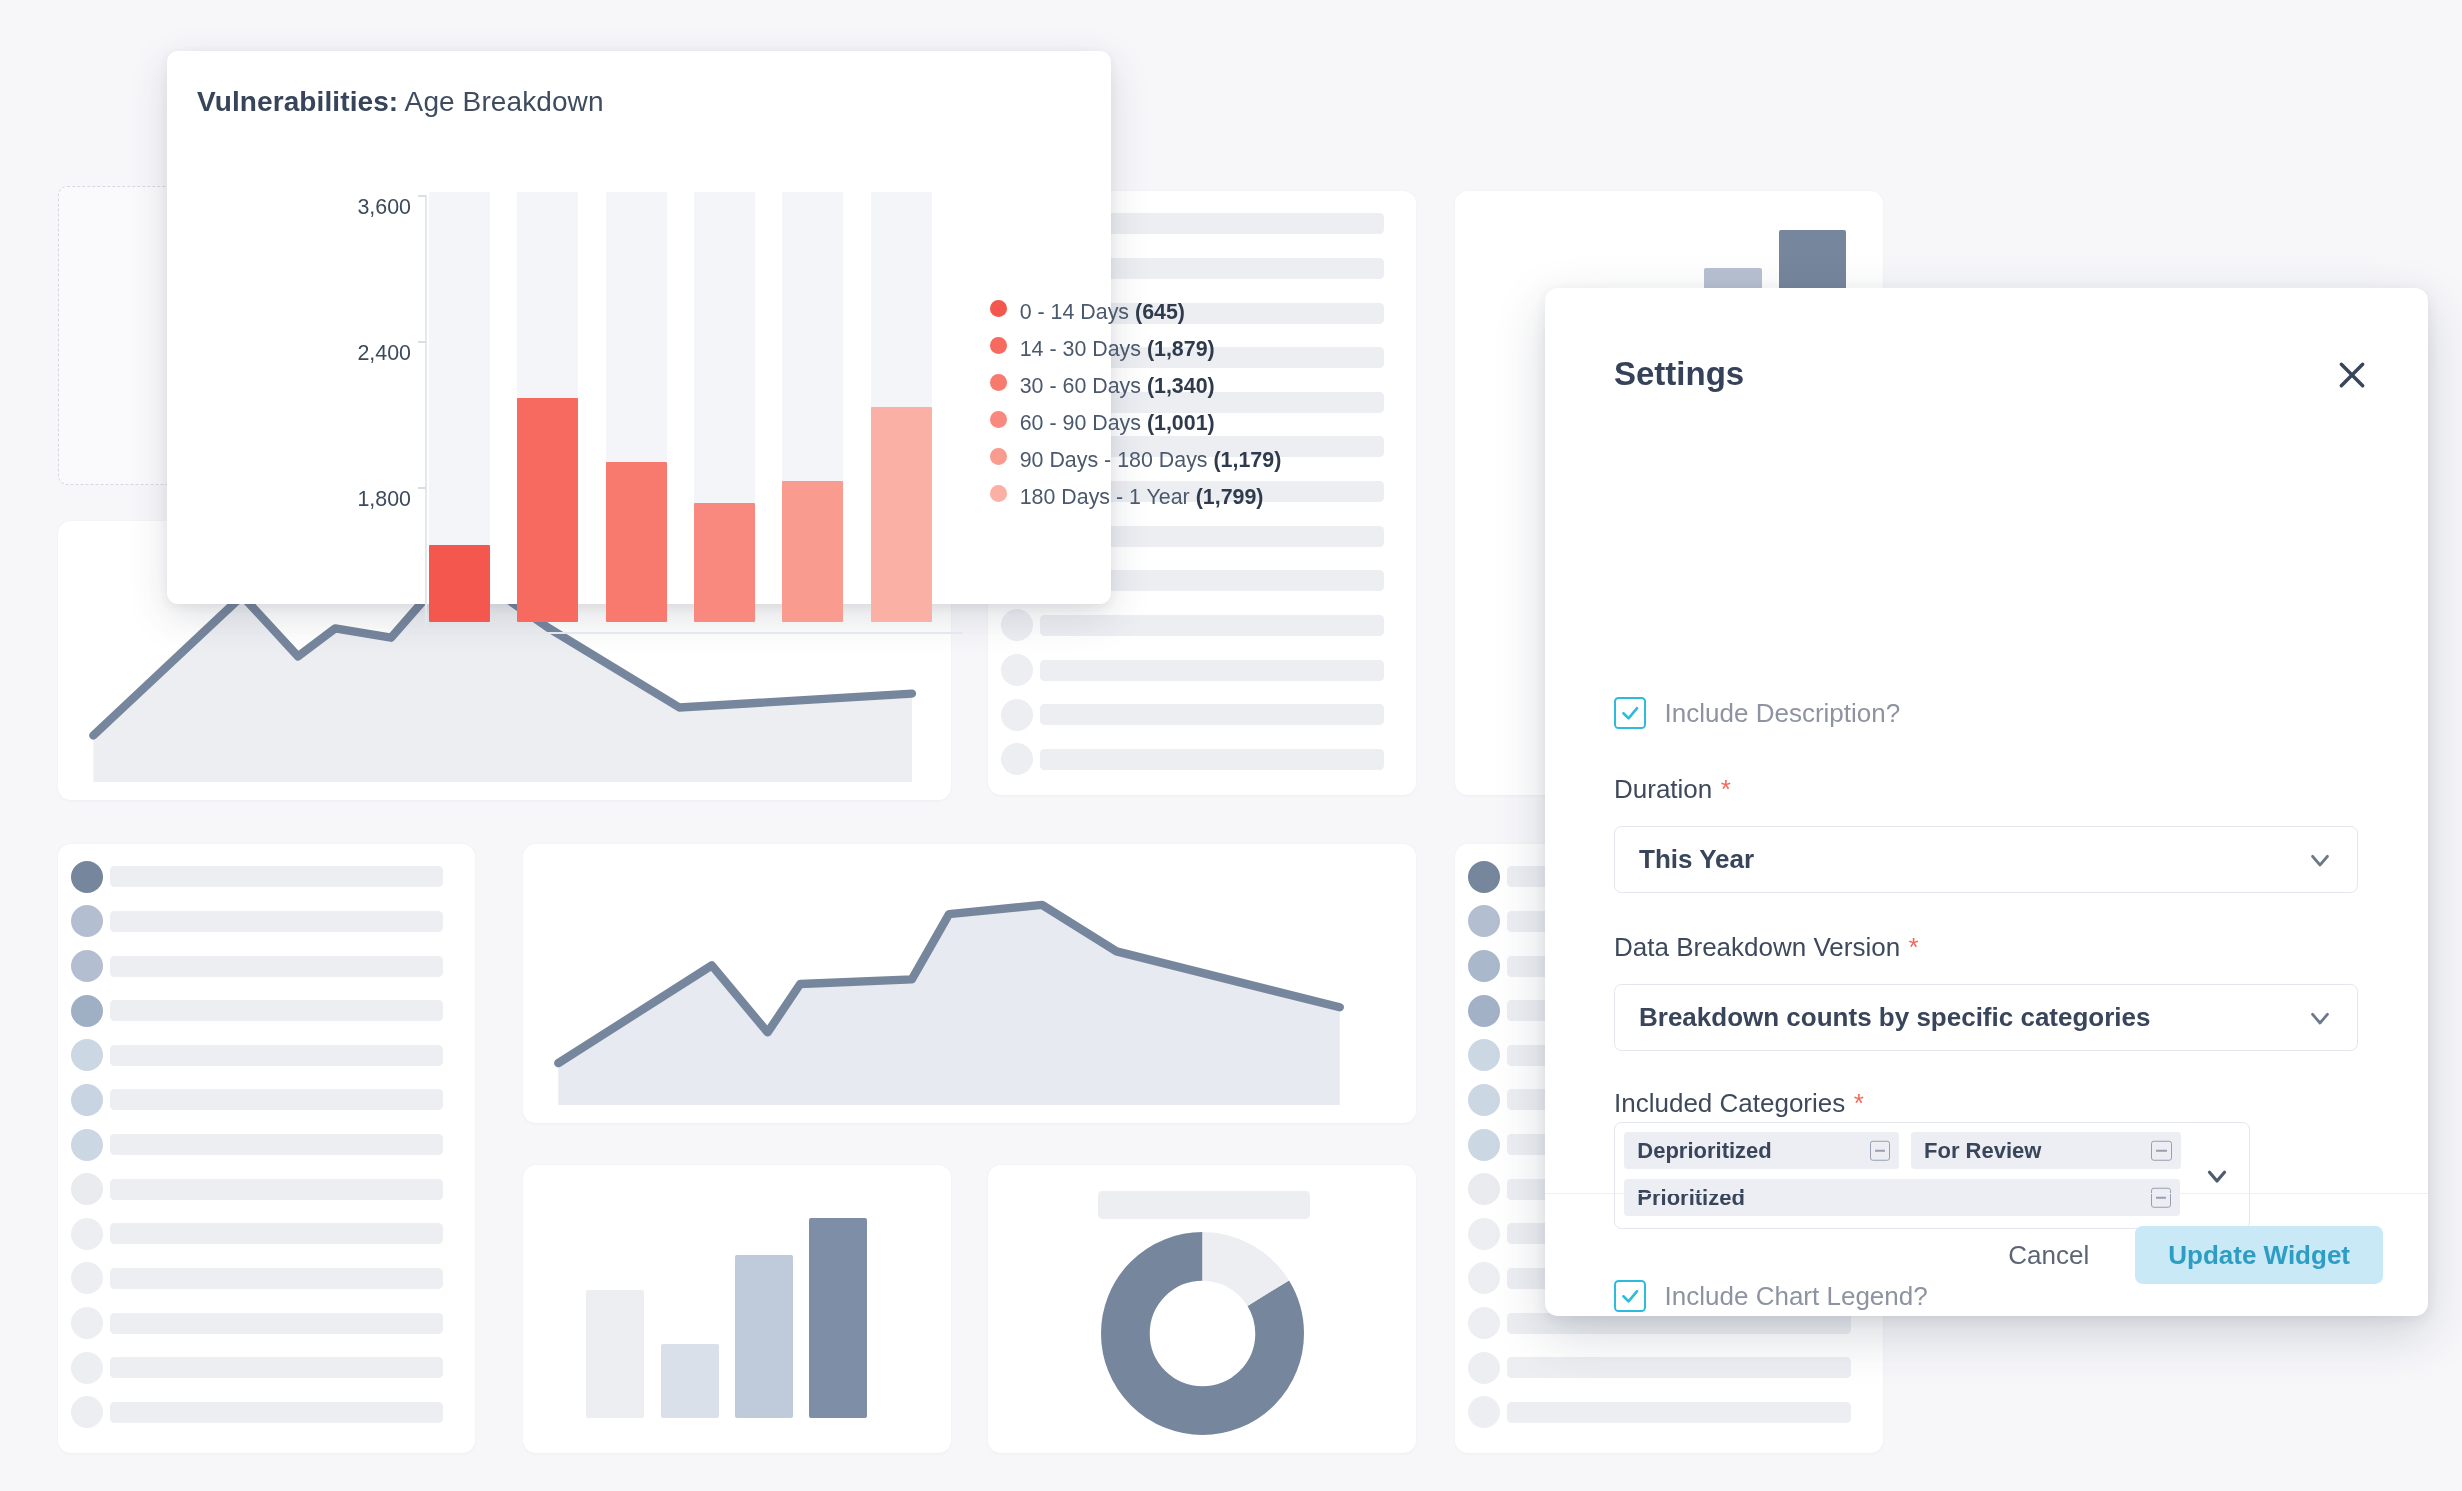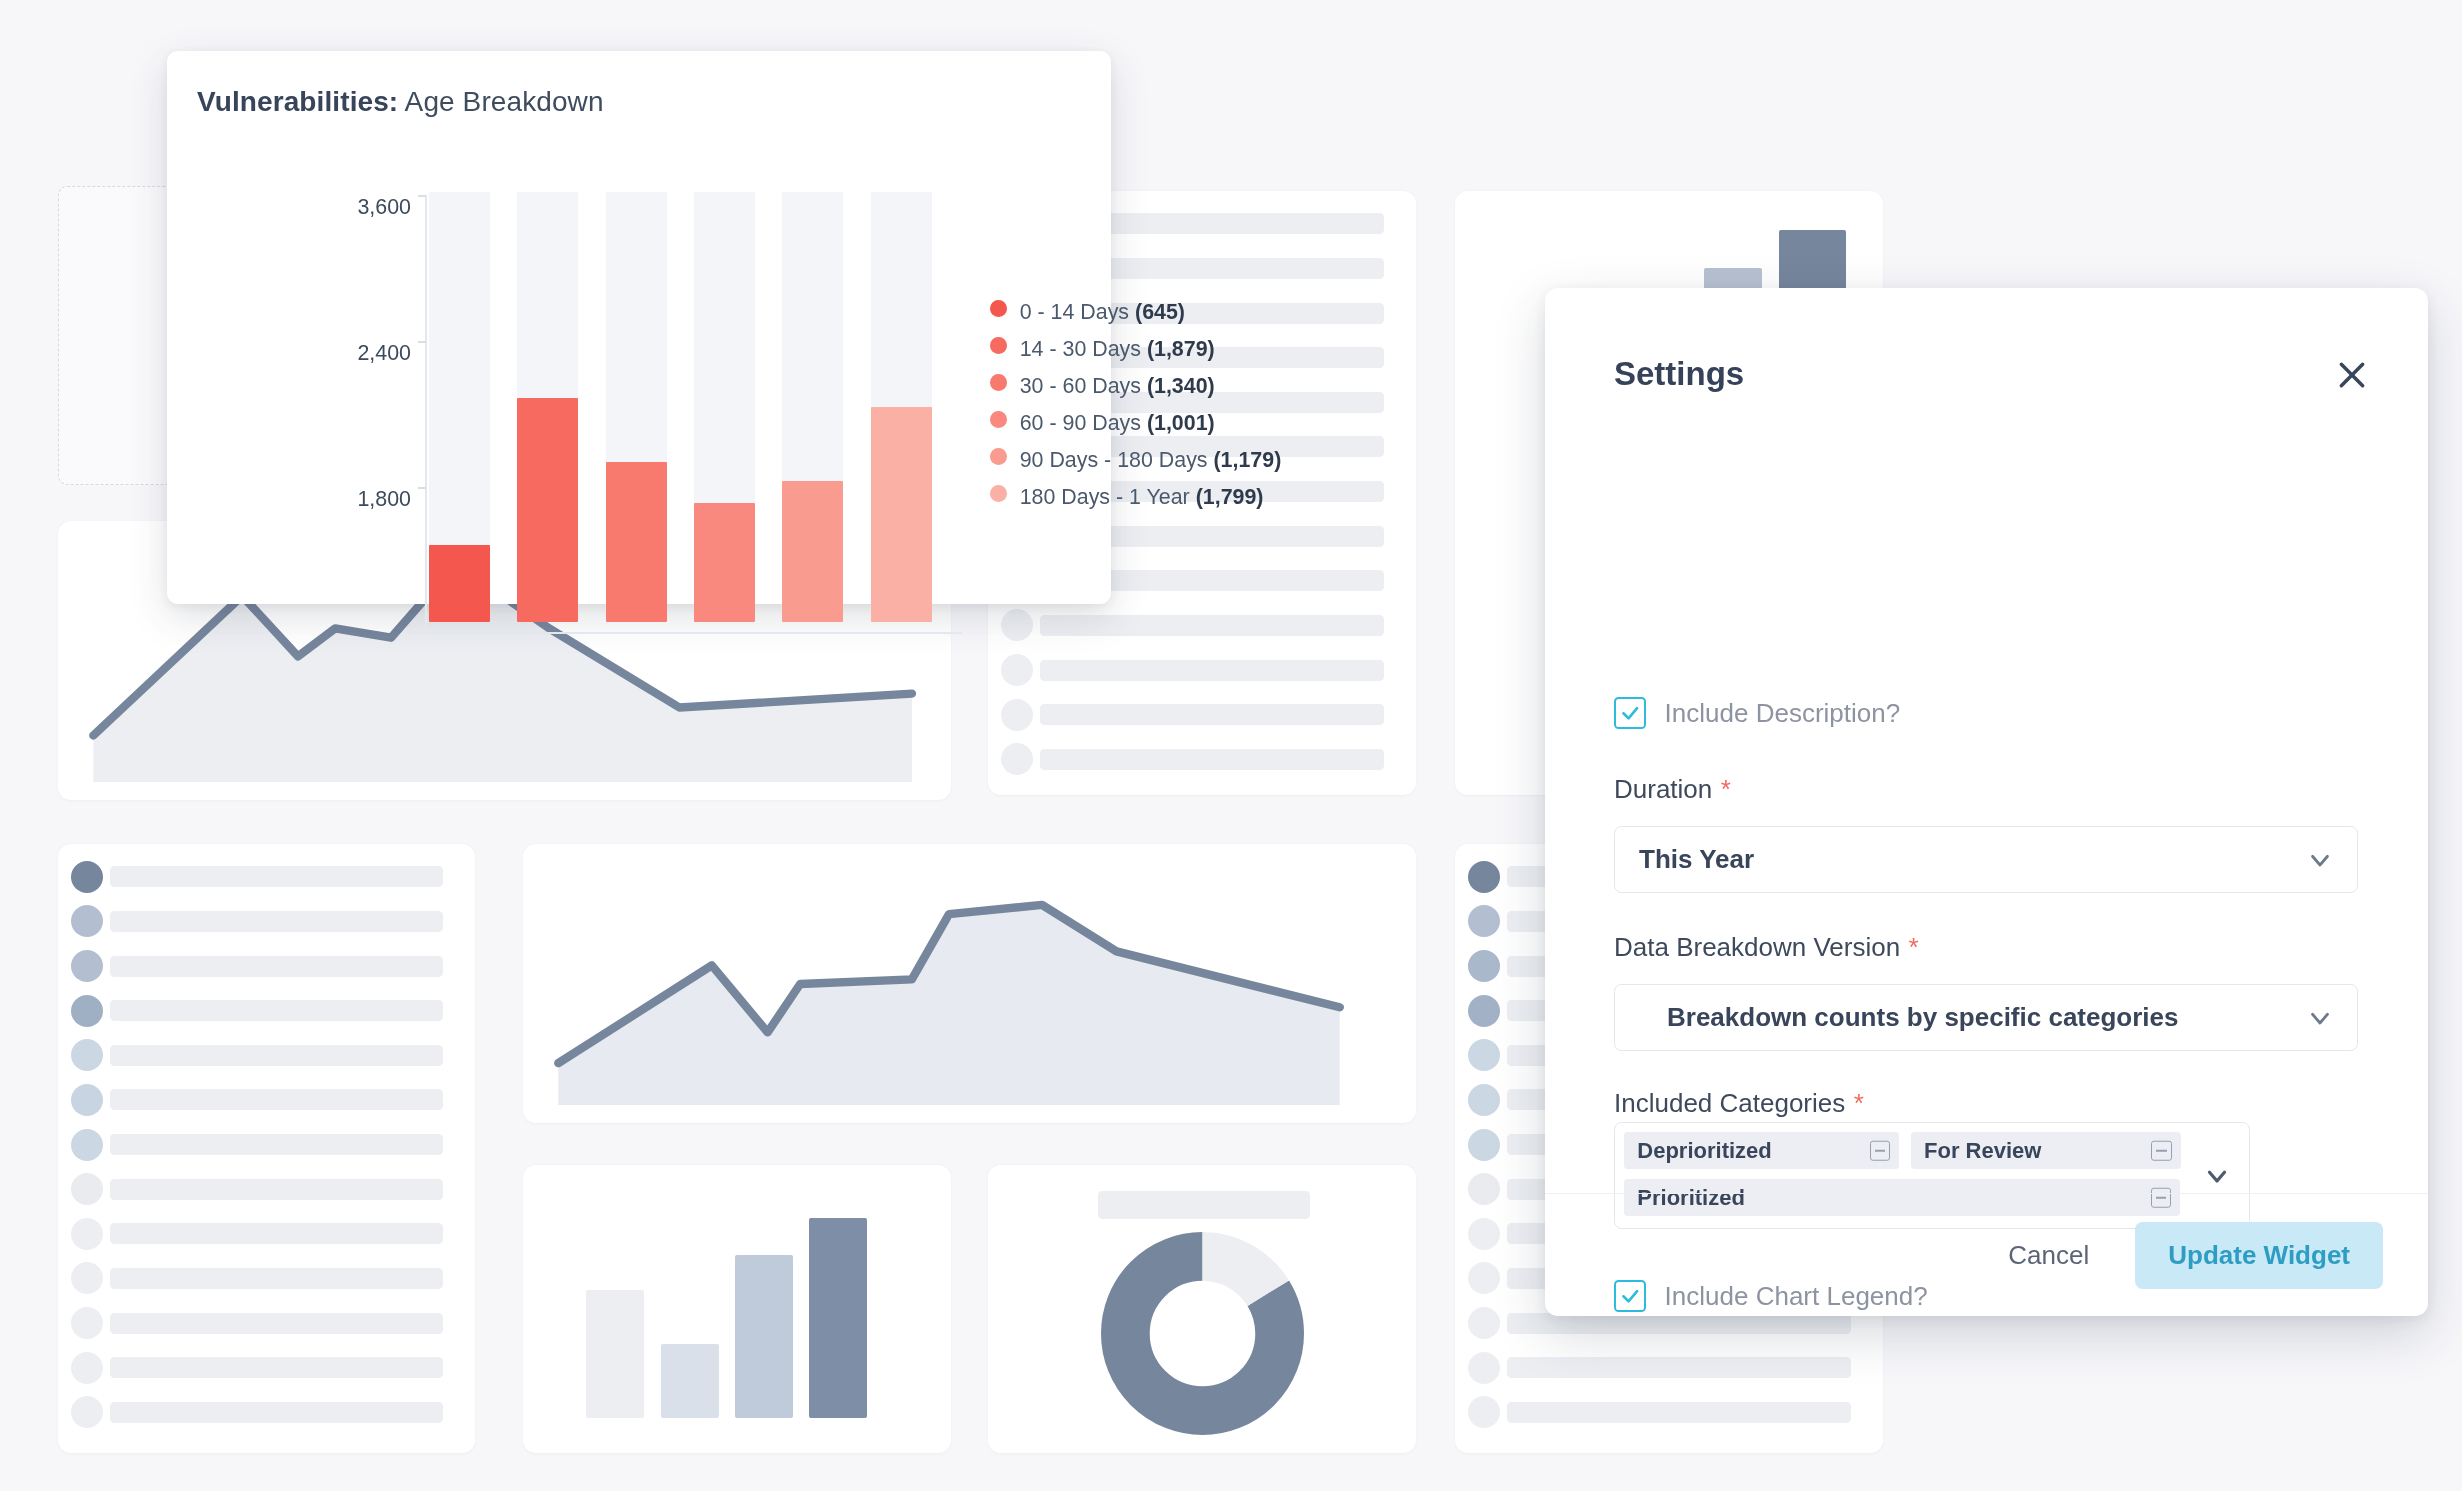--- a/index.html
+++ b/index.html
@@ -111,21 +111,21 @@
   .tag-remove i { display: block; width: 10.2px; height: 1.9px; background: #97a0b0; }
 
   #modalFooter {
     position: absolute; left: 0; right: 0; bottom: 0; height: 123px;
     border-top: 1.9px solid #eef0f4;
     display: flex; align-items: center; justify-content: flex-end; padding-right: 45px; gap: 33px;
   }
   #cancelBtn { font-size: 26px; color: #5c6576; cursor: pointer; padding: 9.3px 13px; }
   #updateBtn {
     background: #c8e9f5; color: #2d9dc4; font-size: 26px; font-weight: 700;
-    border: none; border-radius: 7.4px; padding: 0 33px; height: 67px; cursor: pointer;
+    border: none; border-radius: 7.4px; padding: 0 33px; height: 58px; cursor: pointer;
     font-family: "Liberation Sans", sans-serif;
   }
 </style>
 </head>
 <body>
 
 <div id="stage">
 
   <div class="dashed-box" style="left:58px; top:186px; width:342px; height:299px;"></div>
 
@@ -343,21 +343,21 @@
       <span class="chev">
         <svg viewBox="0 0 24 24" fill="none" stroke="#6e7a8c" stroke-width="2.2" stroke-linecap="round" stroke-linejoin="round">
             <polyline points="6,9 12,16 18,9"></polyline>
           </svg>
       </span>
     </div>
 
     <div class="field-label" style="left:69px; top:644px;">
       <span>Data Breakdown Version</span><span class="req">*</span>
     </div>
-    <div class="select" style="top:696px;padding-left:28px;">
+    <div class="select" style="top:696px;">
       <span class="select-value">Breakdown counts by specific categories</span>
       <span class="chev">
         <svg viewBox="0 0 24 24" fill="none" stroke="#6e7a8c" stroke-width="2.2" stroke-linecap="round" stroke-linejoin="round">
             <polyline points="6,9 12,16 18,9"></polyline>
           </svg>
       </span>
     </div>
 
     <div class="field-label" style="left:69px; top:800px;">
       <span>Included Categories</span><span class="req">*</span>

